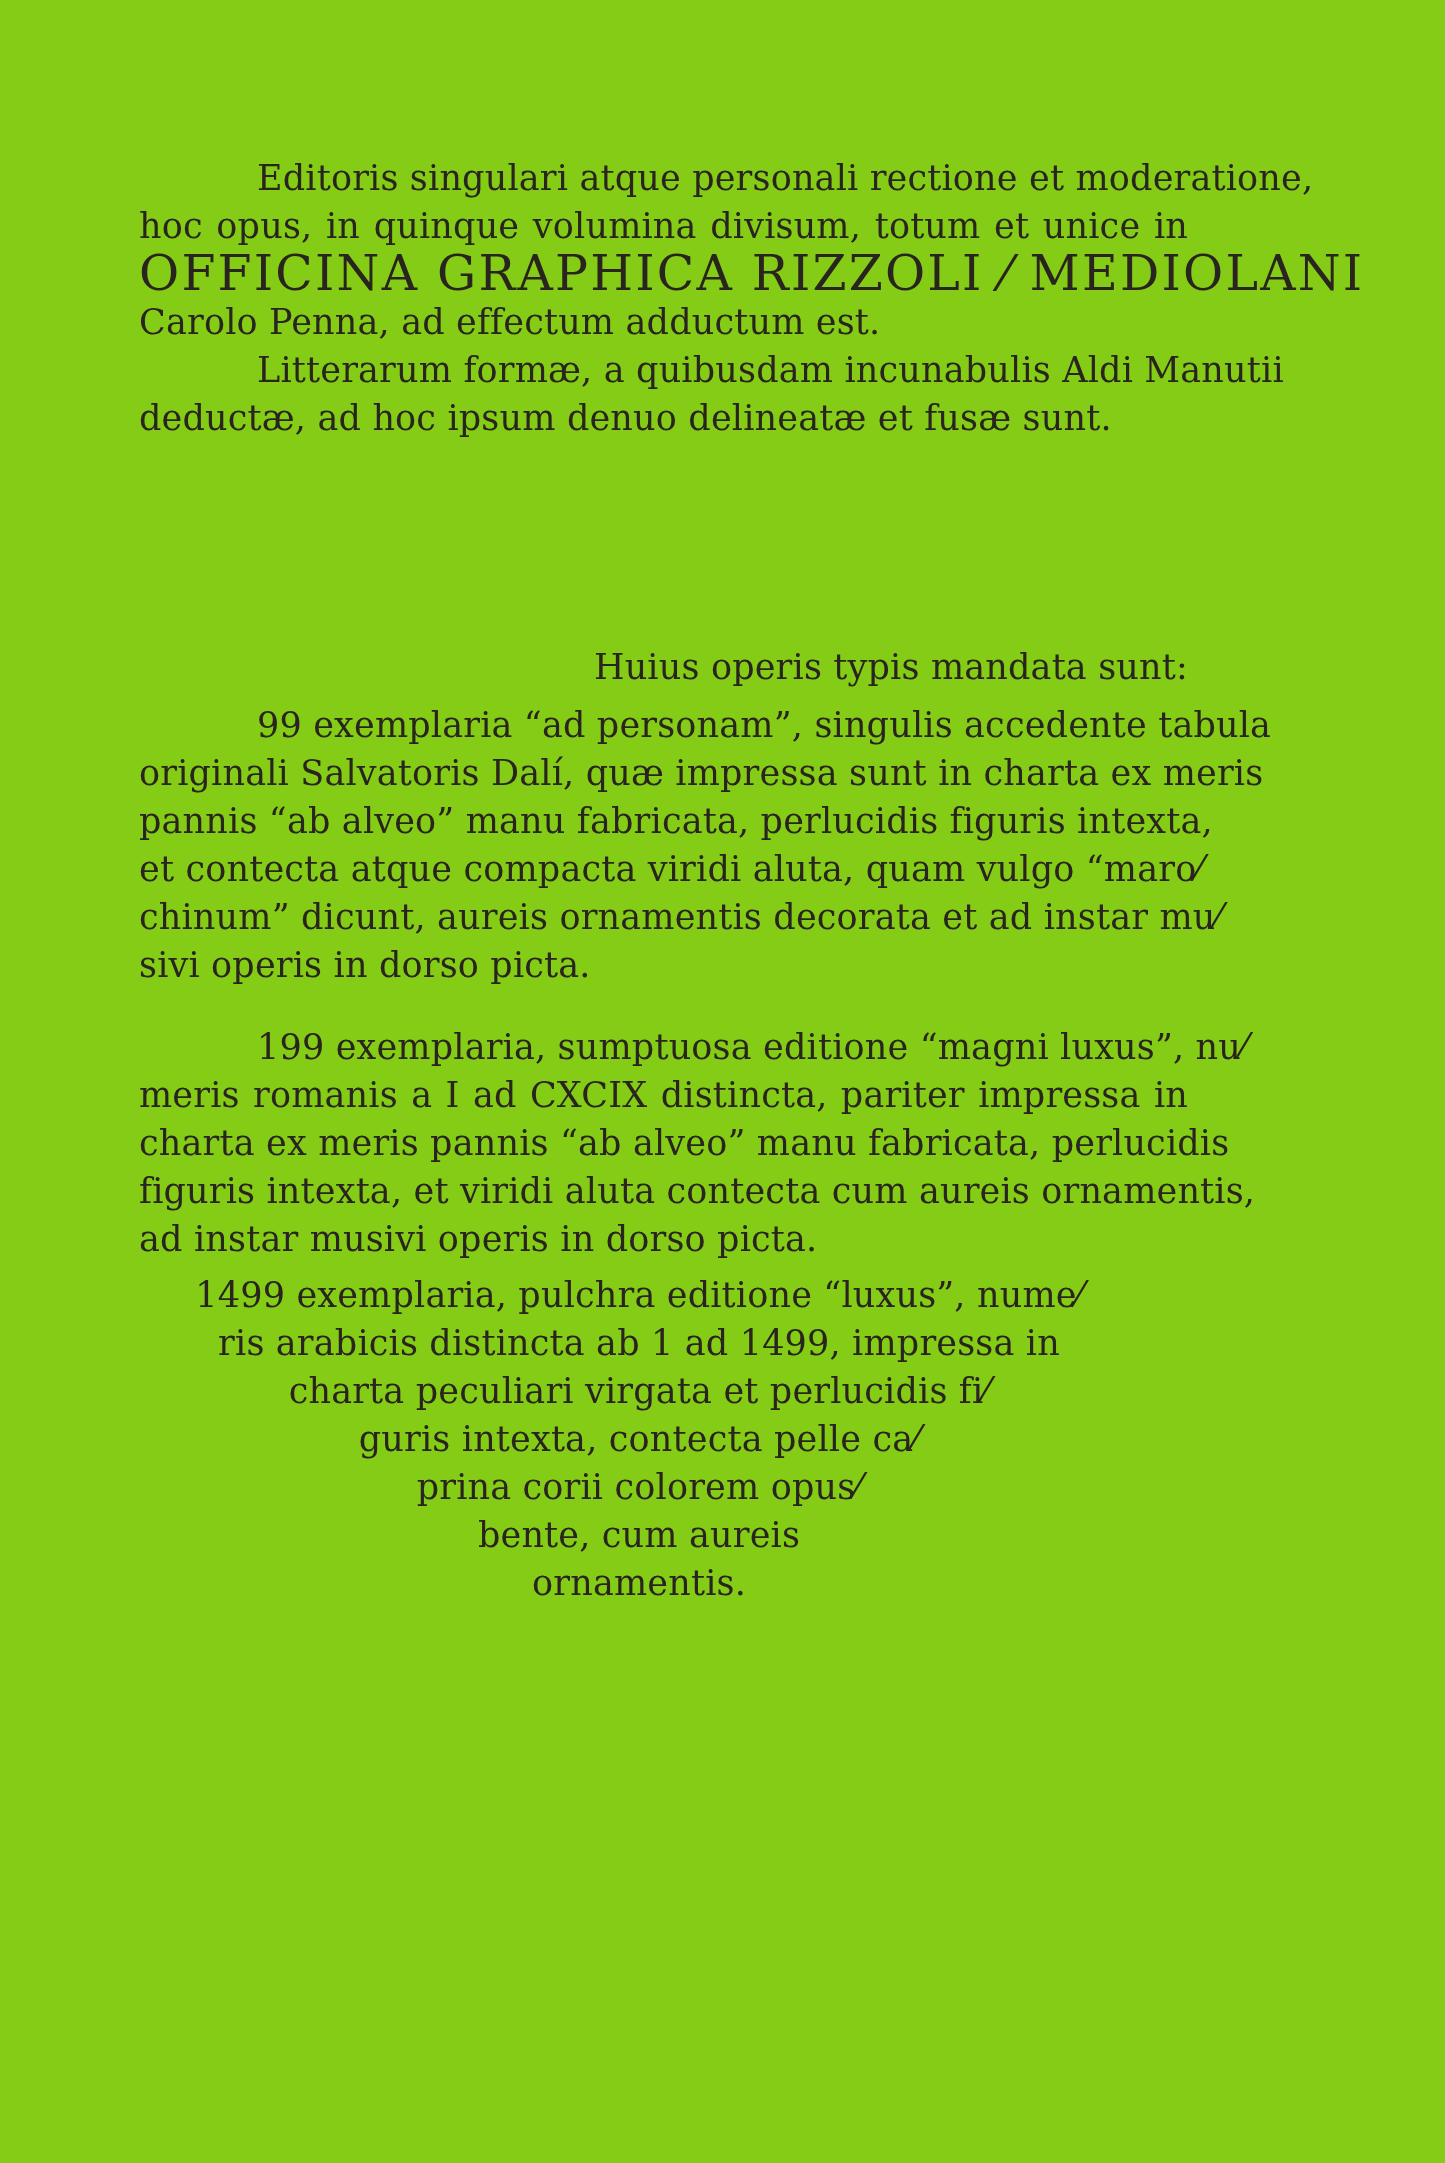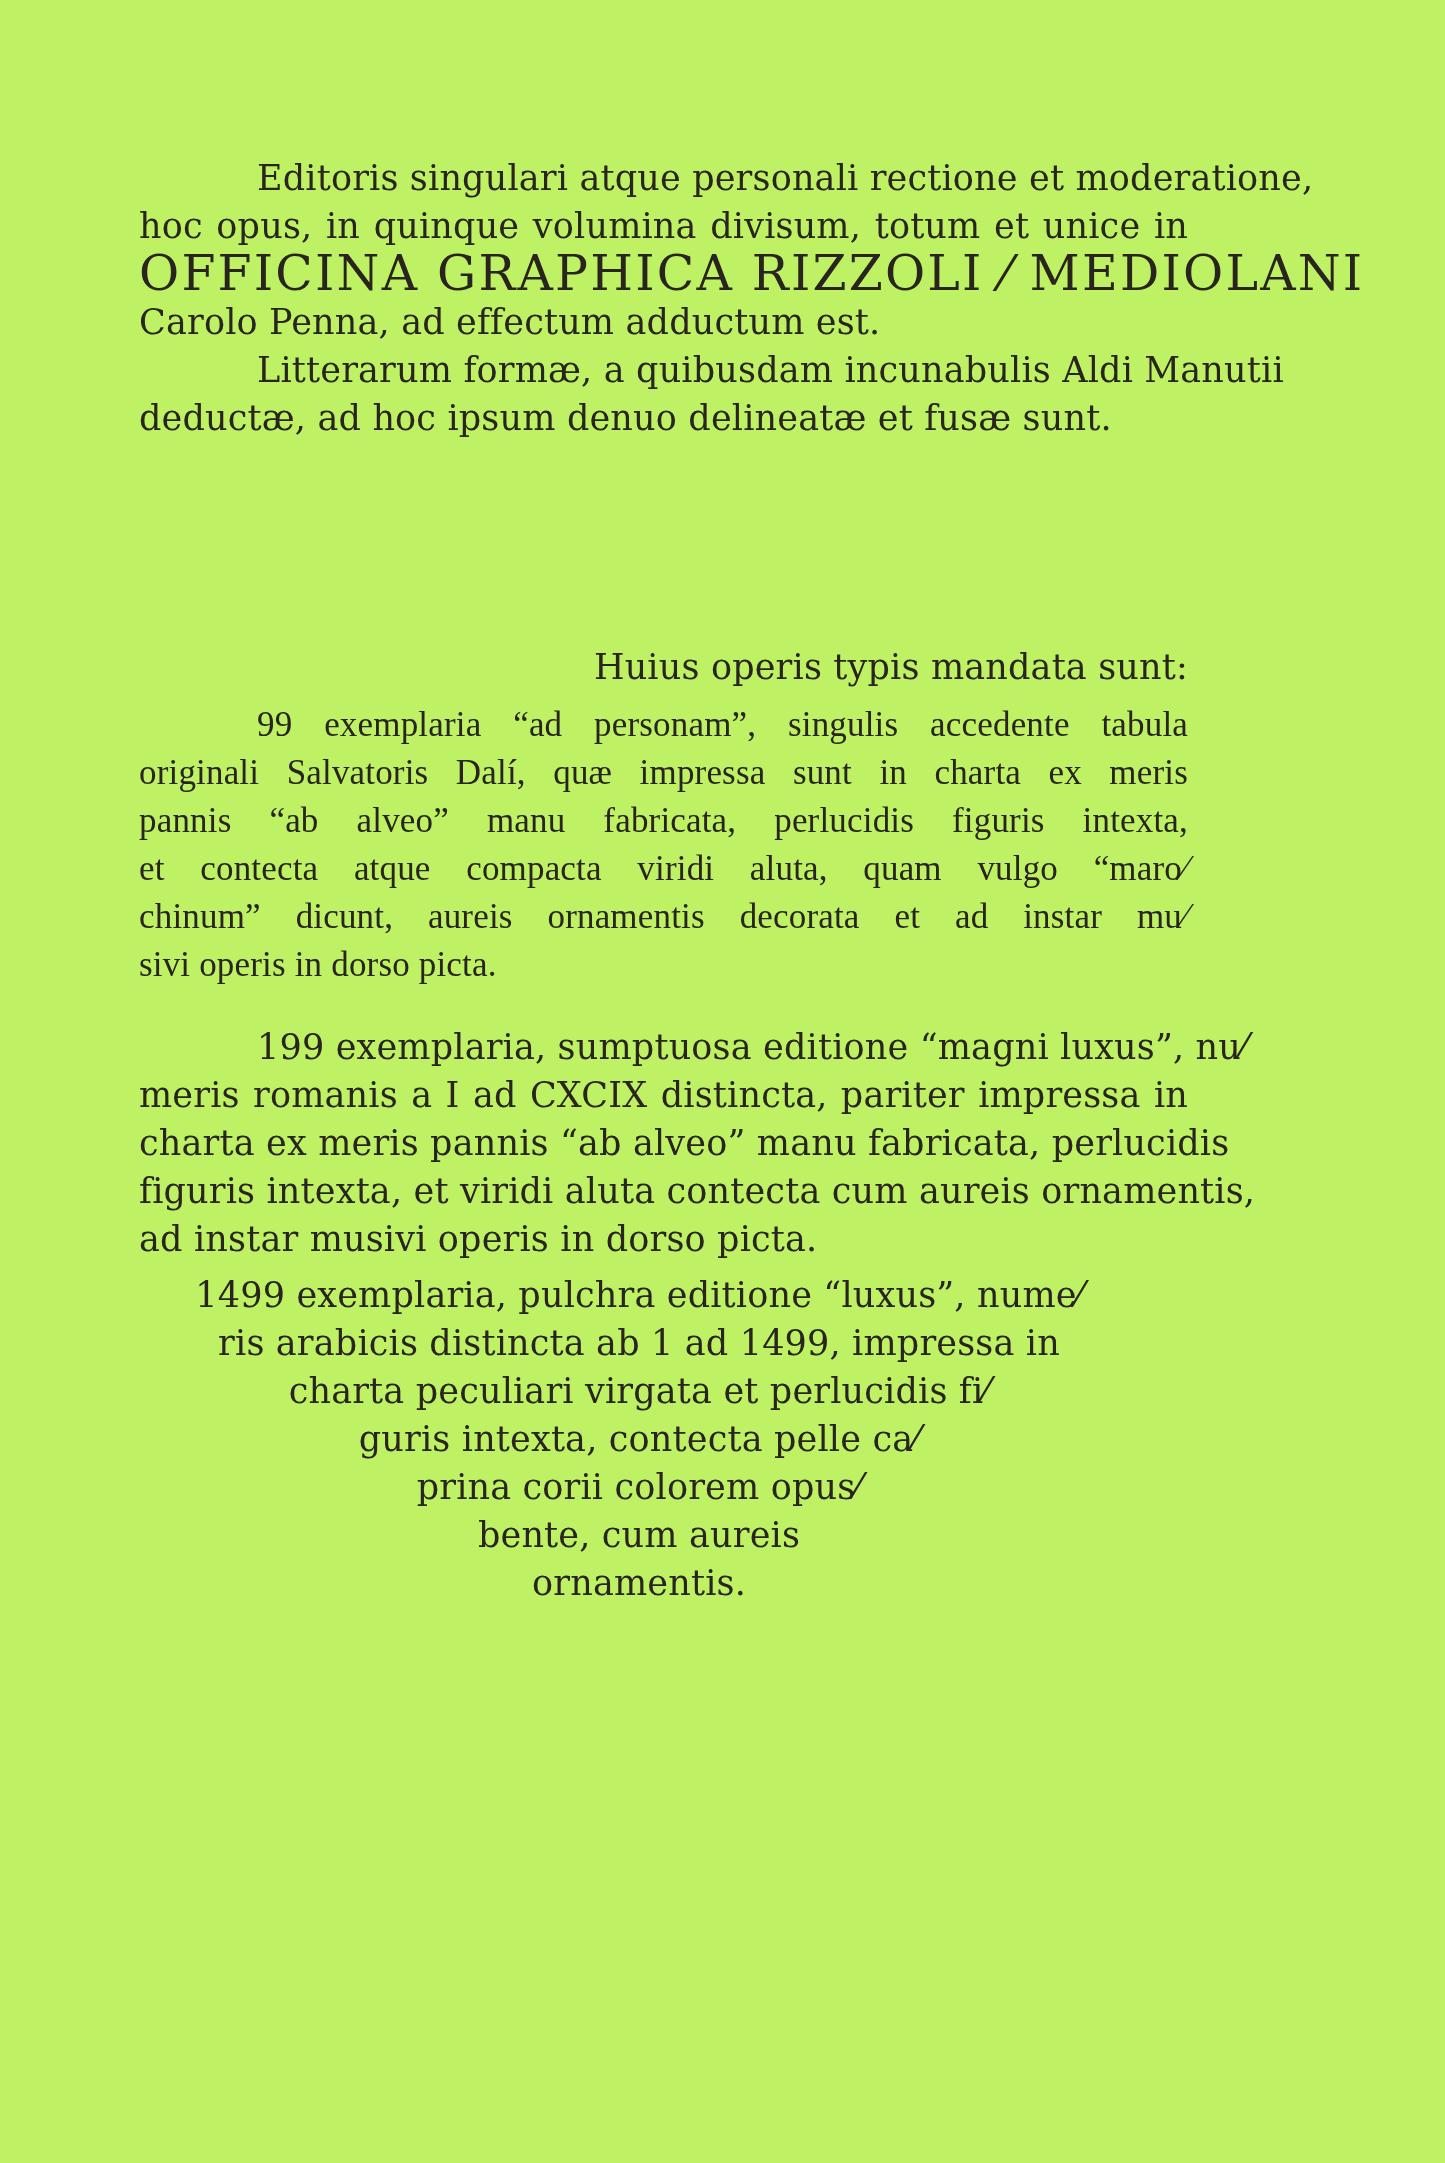--- a/index.html
+++ b/index.html
@@ -11,21 +11,21 @@
     height: 2163px;
     background: #f1ece3;
     font-family: "DejaVu Serif", "Liberation Serif", serif;
     color: #29241e;
     overflow: hidden;
   }
   .page {
     position: relative;
     width: 1445px;
     height: 2163px;
-    background: #bef264;
+    background: #84cc16;
   }
   .textblock {
     position: absolute;
     left: 139px;
     top: 154px;
     width: 1049px;
     font-size: 35px;
     line-height: 48px;
     letter-spacing: 0.005em;
   }
@@ -44,21 +44,21 @@
   }
   .caps-line {
     font-size: 49px;
     letter-spacing: 0.045em;
   }
   .heading {
     margin-top: 201px;
     padding-left: 118px;
     text-align: right;
   }
-  .par99  { margin-top: 10px; font-family: Liberation Serif, serif; }
+  .par99  { margin-top: 10px; }
   .par199 { margin-top: 34px; }
   .par1499 {
     margin-top: 8px;
     width: 1000px;
   }
   .par1499 .tline {
     text-align: right;
     text-align-last: center;
     white-space: nowrap;
   }

